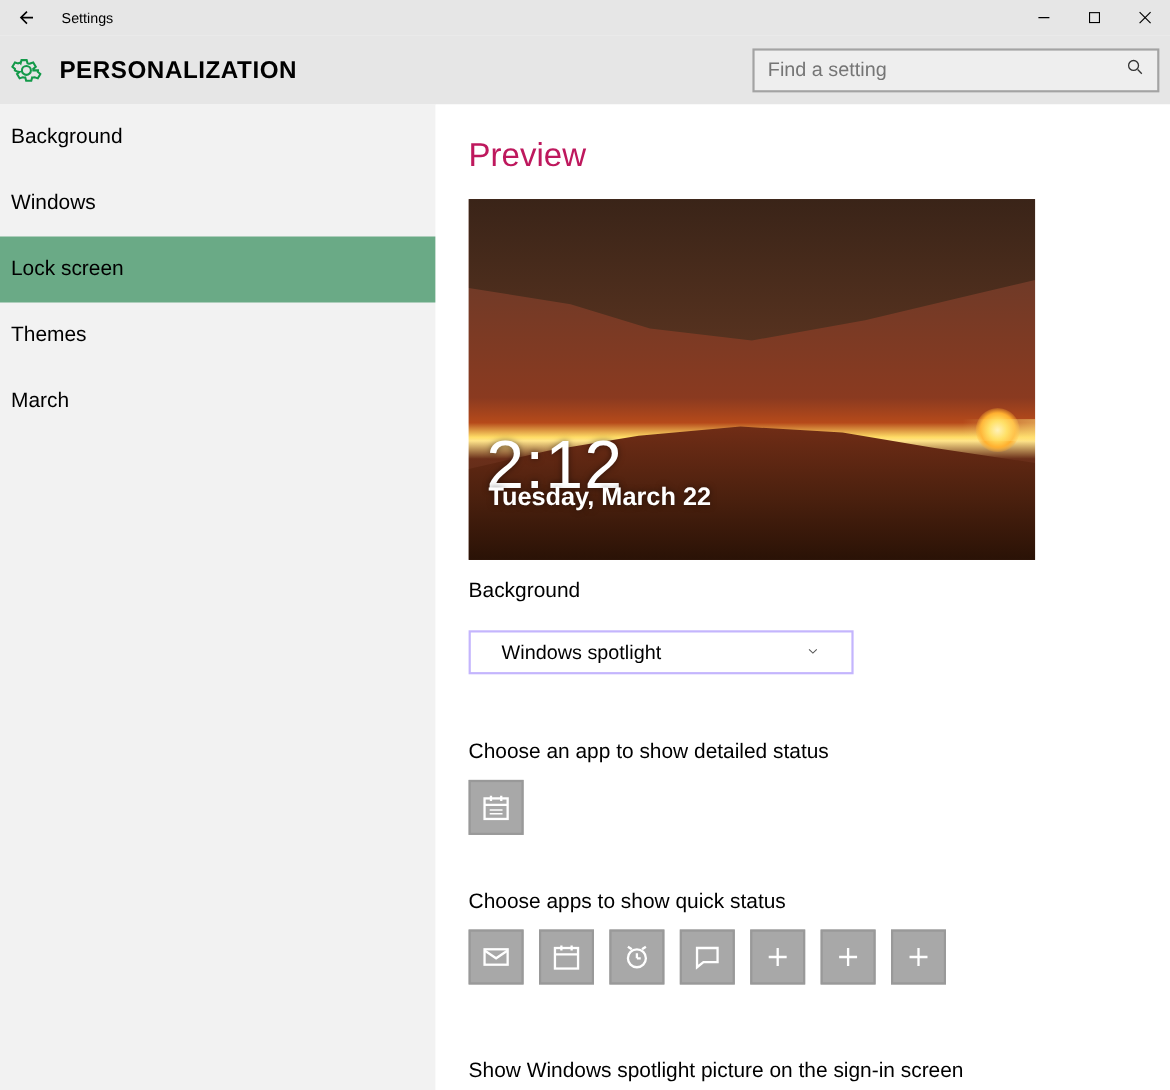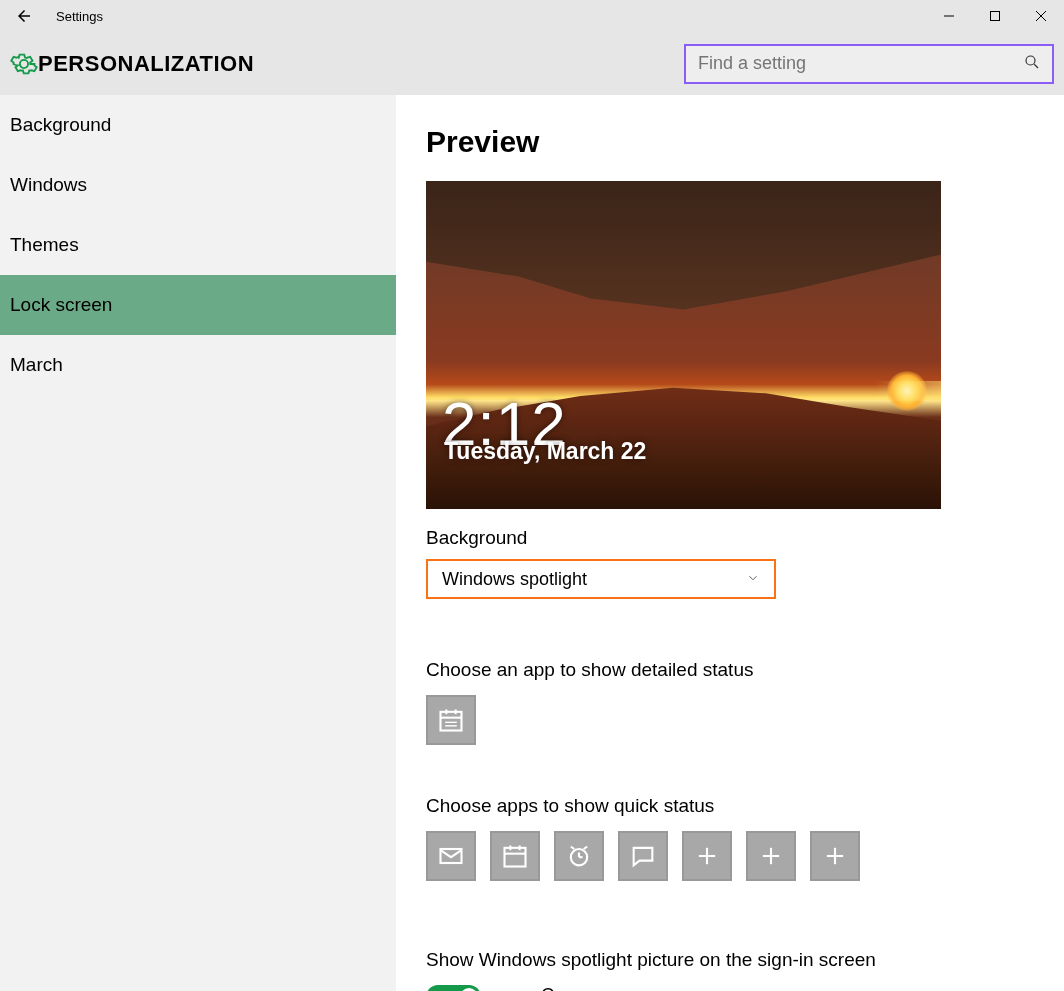--- a/index.html
+++ b/index.html
@@ -4,40 +4,40 @@
 <style>
   * { box-sizing: border-box; margin: 0; padding: 0; }
   html, body { width: 1064px; height: 991px; font-family: "Segoe UI", Arial, sans-serif; background: #fff; overflow: hidden; }
   .titlebar { height: 32px; background: #e6e6e6; display: flex; align-items: center; justify-content: flex-end; }
   .back-btn { width: 48px; height: 32px; display: flex; align-items: center; justify-content: center; }
   .title { font-size: 13px; color: #000; padding-left: 8px; }
   .win-controls { margin-left: auto; display: flex; }
   .win-btn { width: 46px; height: 32px; display: flex; align-items: center; justify-content: center; }
   .header-row { height: 63px; background: #e6e6e6; display: flex; align-items: center; padding: 0 10px 0 10px; }
   .gear { width: 28px; height: 28px; }
-  .section-title { font-size: 22px; font-weight: 600; letter-spacing: 0.5px; margin-left: 0; color: #000; }
+  .section-title { font-size: 22px; font-weight: 600; letter-spacing: 0.5px; margin-left: 16px; color: #000; }
   .search-wrap { margin-left: auto; }
-  .search-box { position: relative; width: 370px; height: 40px; border: 2px solid #8b5cf6; background: #eee; display: flex; align-items: center; }
+  .search-box { position: relative; width: 370px; height: 40px; border: 2px solid #a3a3a3; background: #eee; display: flex; align-items: center; }
   .search-input { flex: 1; border: none; background: transparent; font-size: 18px; padding: 0 12px; color: #555; outline: none; }
   .search-icon { width: 40px; text-align: center; color: #333; }
   .body-row { display: flex; height: calc(991px - 95px); }
   .sidebar { width: 396px; background: #f2f2f2; padding-top: 0; }
   .side-item { height: 60px; display: flex; align-items: center; padding-left: 10px; font-size: 19px; color: #000; cursor: default; }
   .side-item.active { background: #6aaa86; }
   .content { flex: 1; background: #fff; padding: 30px 30px 0 30px; overflow: hidden; }
-  h1.preview { font-size: 30px; font-weight: 700; margin-bottom: 22px; color: #000000; }
+  h1.preview { font-size: 30px; font-weight: 400; margin-bottom: 22px; color: #be185d; }
   .preview-img { width: 515px; height: 328px; position: relative; overflow: hidden; background: linear-gradient(to bottom, #5a3a2a 0%, #6e3a28 20%, #8a3a20 55%, #b64a1a 62%, #ffdd66 66%, #ffe48a 67%, #6a2f1a 72%, #3a1c10 100%); }
   .arch-top { position: absolute; top: 0; left: 0; width: 100%; height: 56%; background: linear-gradient(to bottom, #3a2418 0%, #5a3420 80%, #6a3a22 100%); clip-path: polygon(0 0, 100% 0, 100% 40%, 88% 48%, 70% 60%, 50% 70%, 32% 64%, 18% 52%, 0 44%); }
   .arch-bottom { position: absolute; bottom: 0; left: 0; width: 100%; height: 42%; background: linear-gradient(to bottom, #7a3018 0%, #4a200e 60%, #2a1206 100%); clip-path: polygon(0 40%, 14% 28%, 30% 18%, 48% 12%, 66% 16%, 82% 26%, 100% 36%, 100% 100%, 0 100%); }
   .sun { position: absolute; right: 14px; top: 58%; width: 40px; height: 40px; background: radial-gradient(circle, #fff8d0 0%, #ffe060 30%, #ffb030 55%, rgba(255,176,48,0) 75%); border-radius: 50%; }
   .sun::before { content: ""; position: absolute; left: -60px; top: 10px; width: 200px; height: 20px; background: radial-gradient(circle at 80% 50%, rgba(255,224,120,0.9), rgba(255,224,120,0) 70%); }
   .clock { position: absolute; left: 16px; bottom: 50px; font-size: 62px; font-weight: 200; color: #fff; letter-spacing: 1px; text-shadow: 0 0 6px rgba(0,0,0,0.5); }
   .date { position: absolute; left: 18px; bottom: 44px; font-size: 23px; font-weight: 700; color: #fff; text-shadow: 0 0 6px rgba(0,0,0,0.5); }
   .label { font-size: 19px; color: #000; margin-top: 18px; }
-  .dropdown { width: 350px; height: 40px; border: 2px solid #f97316; margin-top: 10px; display: flex; align-items: center; padding: 0 14px; background: #fff; }
+  .dropdown { width: 350px; height: 40px; border: 2px solid #c4b5fd; margin-top: 24px; display: flex; align-items: center; padding: 0 28px; background: #fff; }
   .dropdown span { font-size: 18px; }
   .dd-caret { margin-left: auto; }
   .section-gap { height: 42px; }
   .app-row { display: flex; gap: 14px; margin-top: 14px; }
   .app-tile { width: 50px; height: 50px; border: 2px solid #999; background: #a8a8a8; display: flex; align-items: center; justify-content: center; }
   .app-tile svg { width: 28px; height: 28px; }
   .toggle-row { display: flex; align-items: flex-start; margin-top: 14px; gap: 44px; }
   .toggle { width: 55px; height: 24px; border-radius: 12px; background: #149a4a; position: relative; }
   .toggle .knob { position: absolute; right: 3px; top: 3px; width: 18px; height: 18px; border-radius: 50%; background: #fff; }
   .toggle-label { margin-left: 16px; font-size: 18px; }
@@ -92,25 +92,25 @@
 
 <div class="body-row">
 
   <div class="sidebar">
     <div class="side-item">
         <span>Background</span>
       </div>
     <div class="side-item">
         <span>Windows</span>
       </div>
-    <div class="side-item">
-        <span>Themes</span>
-      </div>
     <div class="side-item active">
         <span>Lock screen</span>
+      </div>
+    <div class="side-item">
+        <span>Themes</span>
       </div>
     <div class="side-item">
         <span>March</span>
       </div>
   </div>
 
   <div class="content">
     <h1 class="preview">Preview</h1>
 
     <div class="preview-img">

